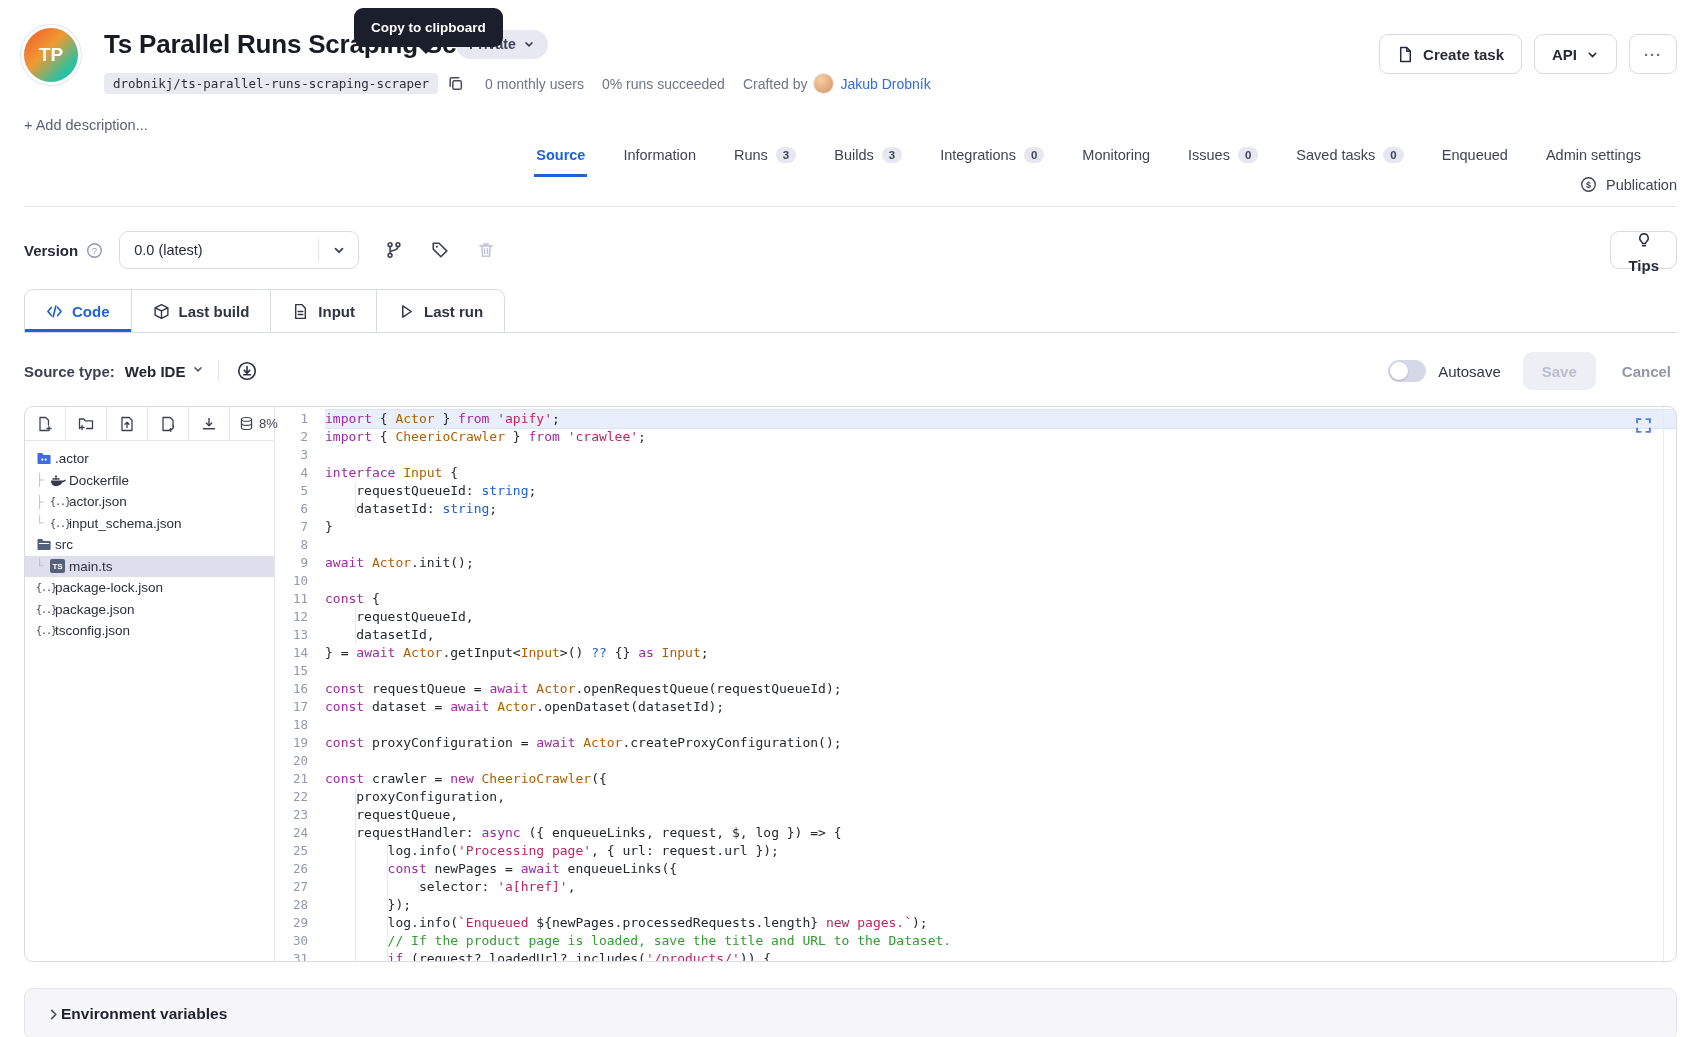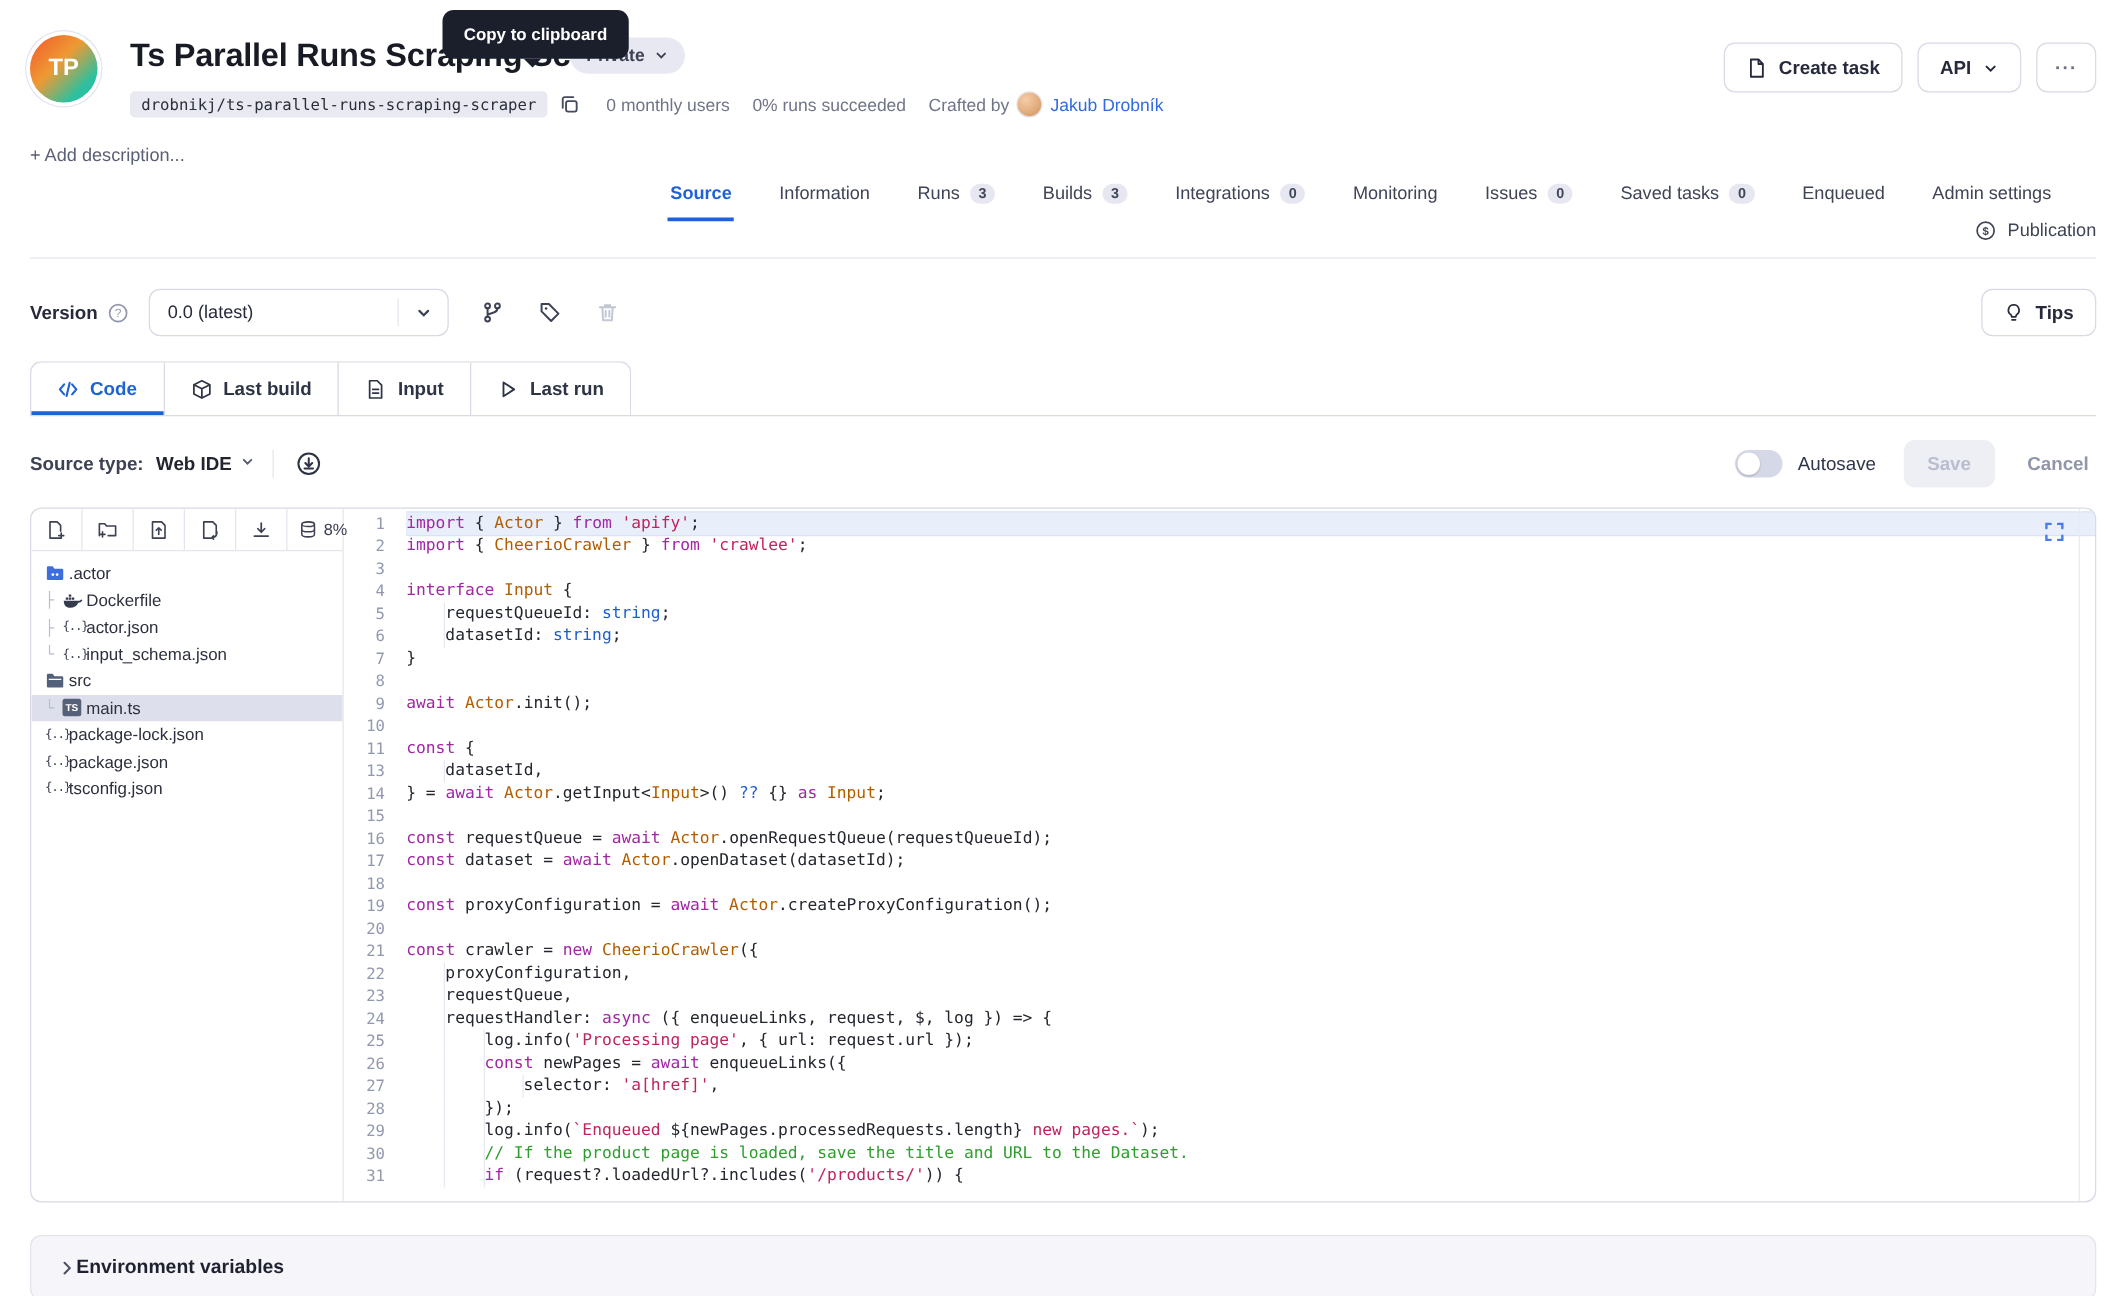--- a/index.html
+++ b/index.html
@@ -61,21 +61,21 @@
   .version-label{font-size:15px;font-weight:600;color:#262a3a;}
   .help-icon{margin-left:8px;color:#9398ac;display:flex;cursor:pointer;}
   .select{display:flex;align-items:center;width:240px;height:38px;border:1px solid var(--border);
     border-radius:9px;margin-left:16px;background:#fff;cursor:pointer;}
   .select .sel-value{flex:1;padding-left:14px;font-size:14.5px;color:#262a3a;}
   .select .sel-chevron{width:40px;display:flex;align-items:center;justify-content:center;color:#3c4154;
     border-left:1px solid var(--border-light);height:22px;}
   .icon-btn{background:none;border:none;padding:4px;display:flex;cursor:pointer;color:#3c4154;}
   .version-icons{display:flex;align-items:center;gap:20px;margin-left:22px;}
   .icon-btn.disabled{color:#c3c6d4;}
-  .tips-btn{margin-left:auto;}
+  .tips-btn{margin-left:auto;flex-direction:column;}
 
   
   .subtabs-row{display:flex;margin-top:20px;border-bottom:1px solid var(--border);}
   .subtab-group{display:inline-flex;border:1px solid var(--border);border-bottom:none;border-radius:9px 9px 0 0;overflow:hidden;}
   .subtab{display:flex;align-items:center;gap:9px;height:42px;padding:0 21px;font-size:15px;font-weight:600;
     color:#2e3445;cursor:pointer;border-right:1px solid var(--border);white-space:nowrap;}
   .subtab:last-child{border-right:none;}
   .subtab.active{color:var(--accent);box-shadow:inset 0 -3px 0 0 var(--accent);}
 
   
@@ -537,20 +537,24 @@
           </div>
           <div class="code-line">
             <span class="ln">10</span>
             <span class="lc"></span>
           </div>
           <div class="code-line">
             <span class="ln">11</span>
             <span class="lc"><span class="tk-kw">const</span><span class="tk-pl"> {</span></span>
           </div>
           <div class="code-line">
+            <span class="ln">12</span>
+            <span class="lc"><span class="ind"></span><span class="tk-pl">requestQueueId,</span></span>
+          </div>
+          <div class="code-line">
             <span class="ln">13</span>
             <span class="lc"><span class="ind"></span><span class="tk-pl">datasetId,</span></span>
           </div>
           <div class="code-line">
             <span class="ln">14</span>
             <span class="lc"><span class="tk-pl">} = </span><span class="tk-kw">await</span><span class="tk-pl"> </span><span class="tk-def">Actor</span><span class="tk-pl">.getInput&lt;</span><span class="tk-def">Input</span><span class="tk-pl">&gt;() </span><span class="tk-op">??</span><span class="tk-pl"> {} </span><span class="tk-kw">as</span><span class="tk-pl"> </span><span class="tk-def">Input</span><span class="tk-pl">;</span></span>
           </div>
           <div class="code-line">
             <span class="ln">15</span>
             <span class="lc"></span>

